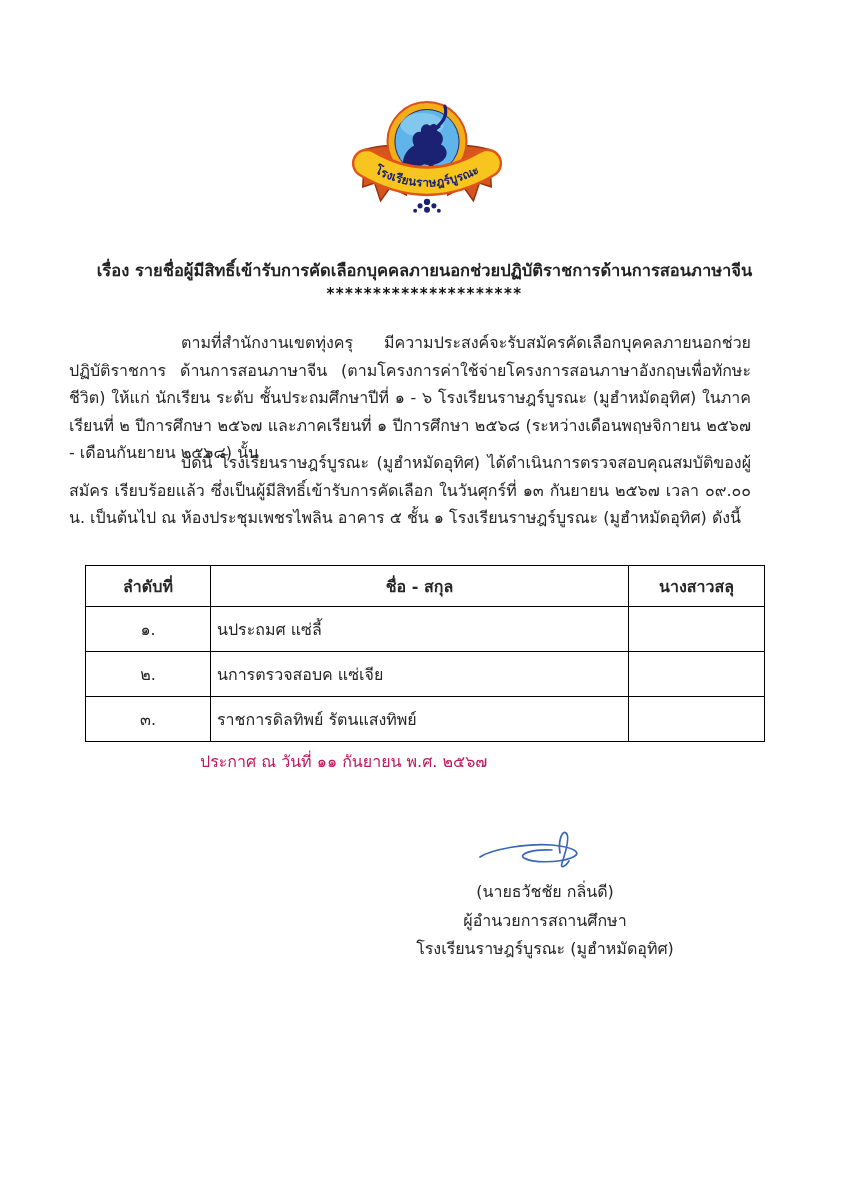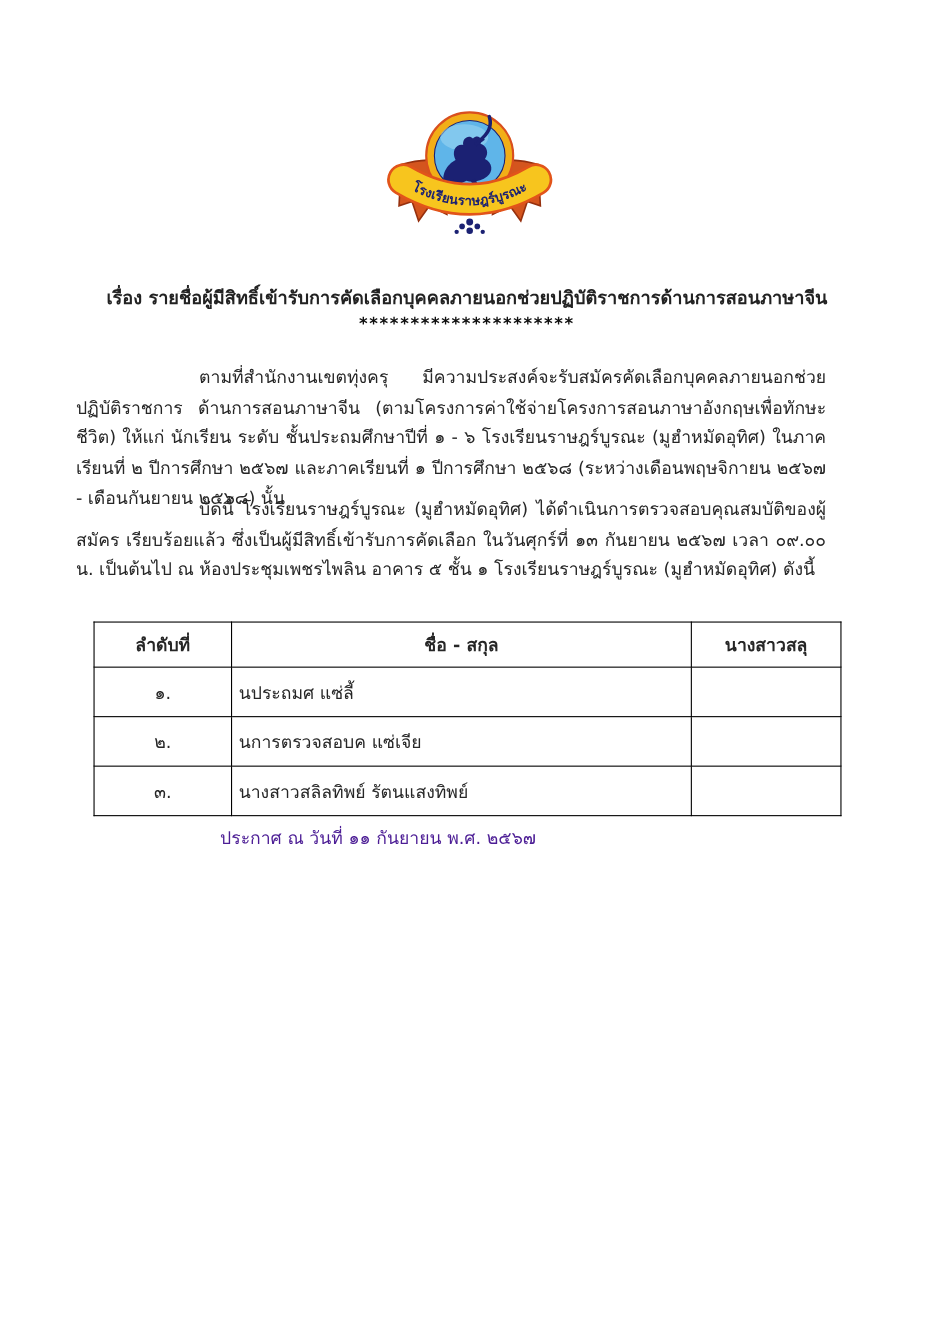--- a/index.html
+++ b/index.html
@@ -32,21 +32,21 @@
     margin-top:12px;
   }
   table.names th, table.names td{border:1.6px solid #000;}
   table.names th{font-weight:bold;font-size:16px;height:40px;text-align:center;padding:0 4px;}
   table.names td{height:44px;padding:0 6px;}
   td.col-no{text-align:center;width:116px;}
   th.col-no{width:116px;}
   td.col-name{text-align:left;padding-left:16px;width:409px;}
   th.col-name{width:409px;}
   td.col-note,th.col-note{width:127px;}
-  .issued{position:absolute;left:200px;top:749px;font-size:16px;color:#4c1d95;}
+  .issued{position:absolute;left:200px;top:749px;font-size:16px;color:#be185d;}
   .sig-block{position:absolute;left:370px;top:826px;width:350px;text-align:center;}
   .sig-ink{display:block;margin:0 auto 4px auto;}
   .sig-line{font-size:16px;line-height:28.5px;color:#262626;}
 </style>
 </head>
 <body>
 
 <div class="page">
 
   <div class="logo">
@@ -105,22 +105,31 @@
         <td class="col-name">นประถมศ  แซ่ลี้</td>
         <td class="col-note"></td>
       </tr>
       <tr>
         <td class="col-no">๒.</td>
         <td class="col-name">นการตรวจสอบค  แซ่เจีย</td>
         <td class="col-note"></td>
       </tr>
       <tr>
         <td class="col-no">๓.</td>
-        <td class="col-name">นางสาวสลิลทิพย์  รัตนแสงทิพย์</td>
+        <td class="col-name">ราชการดิลทิพย์  รัตนแสงทิพย์</td>
         <td class="col-note"></td>
       </tr>
     </tbody>
   </table>
 
   <div class="issued">ประกาศ ณ วันที่ ๑๑ กันยายน พ.ศ. ๒๕๖๗</div>
 
+  <div class="sig-block">
+    <svg class="sig-ink" width="150" height="48" viewBox="0 0 150 48">
+      <path d="M10,31 C22,23 58,17 82,19 C104,21 114,27 101,32 C88,37 62,37 54,32 C48,28 62,23 82,24" stroke="#3a66b8" stroke-width="1.7" fill="none" stroke-linecap="round"></path>
+      <path d="M90,27 C88,15 92,4 96,7 C100,10 96,25 92,37 C90,43 95,41 99,35" stroke="#3a66b8" stroke-width="1.7" fill="none" stroke-linecap="round"></path>
+    </svg>
+    <div class="sig-line">(นายธวัชชัย  กลิ่นดี)</div>
+    <div class="sig-line">ผู้อำนวยการสถานศึกษา</div>
+    <div class="sig-line">โรงเรียนราษฎร์บูรณะ (มูฮำหมัดอุทิศ)</div>
+  </div>
 
 </div>
 
 </body></html>

